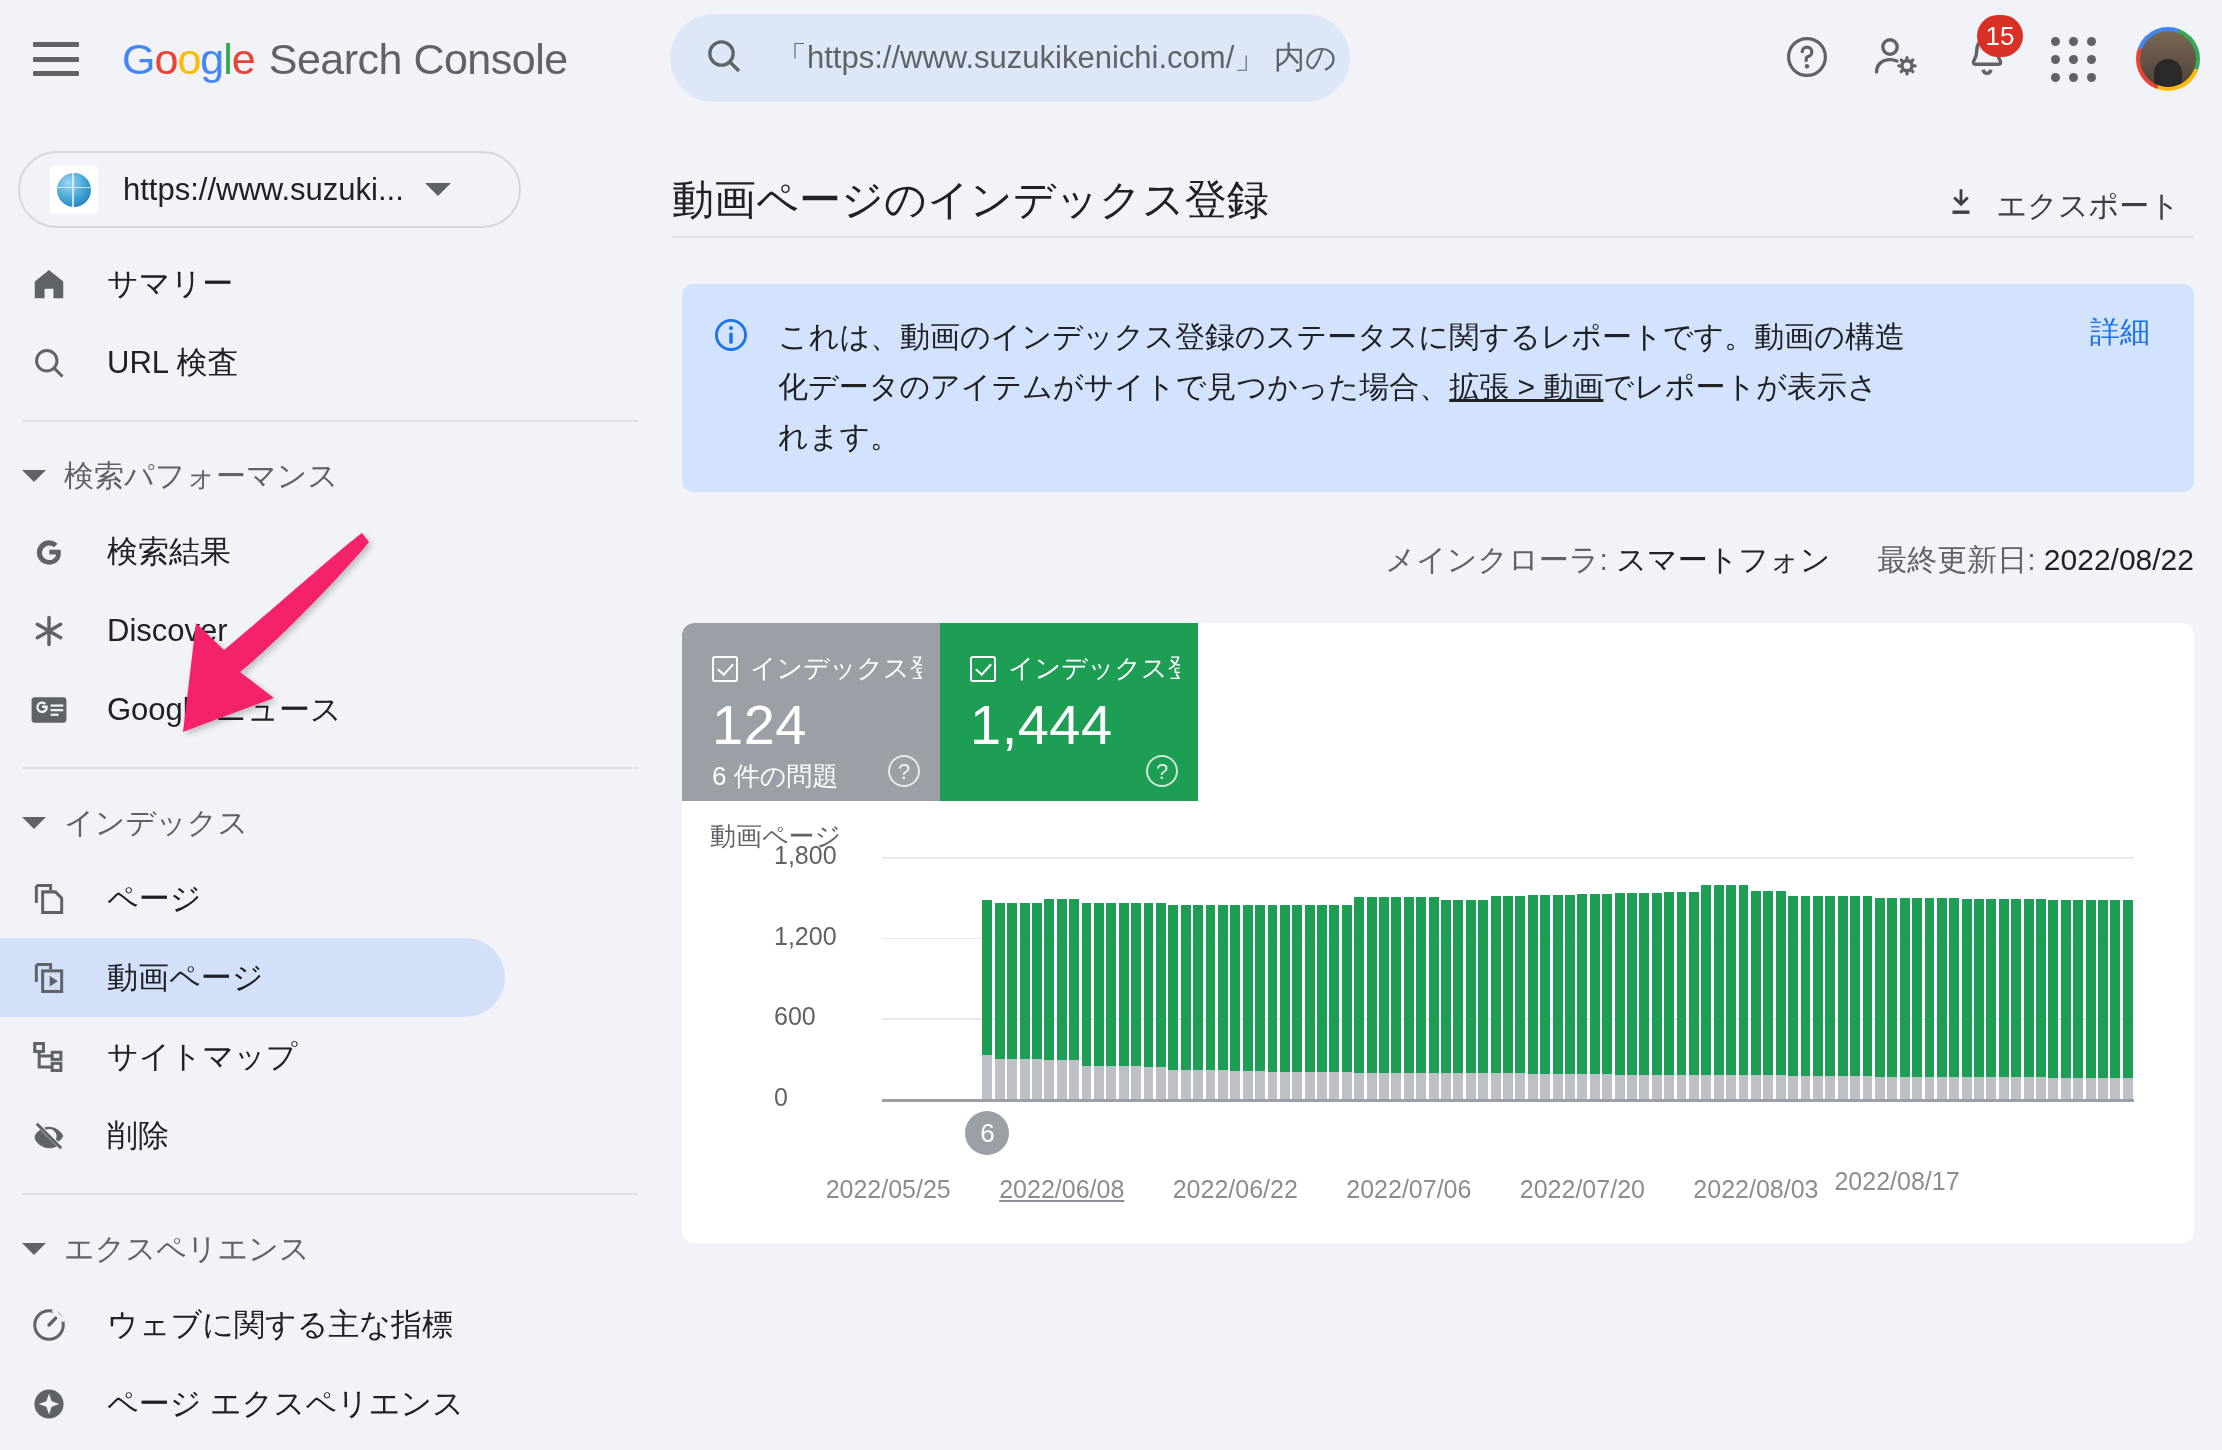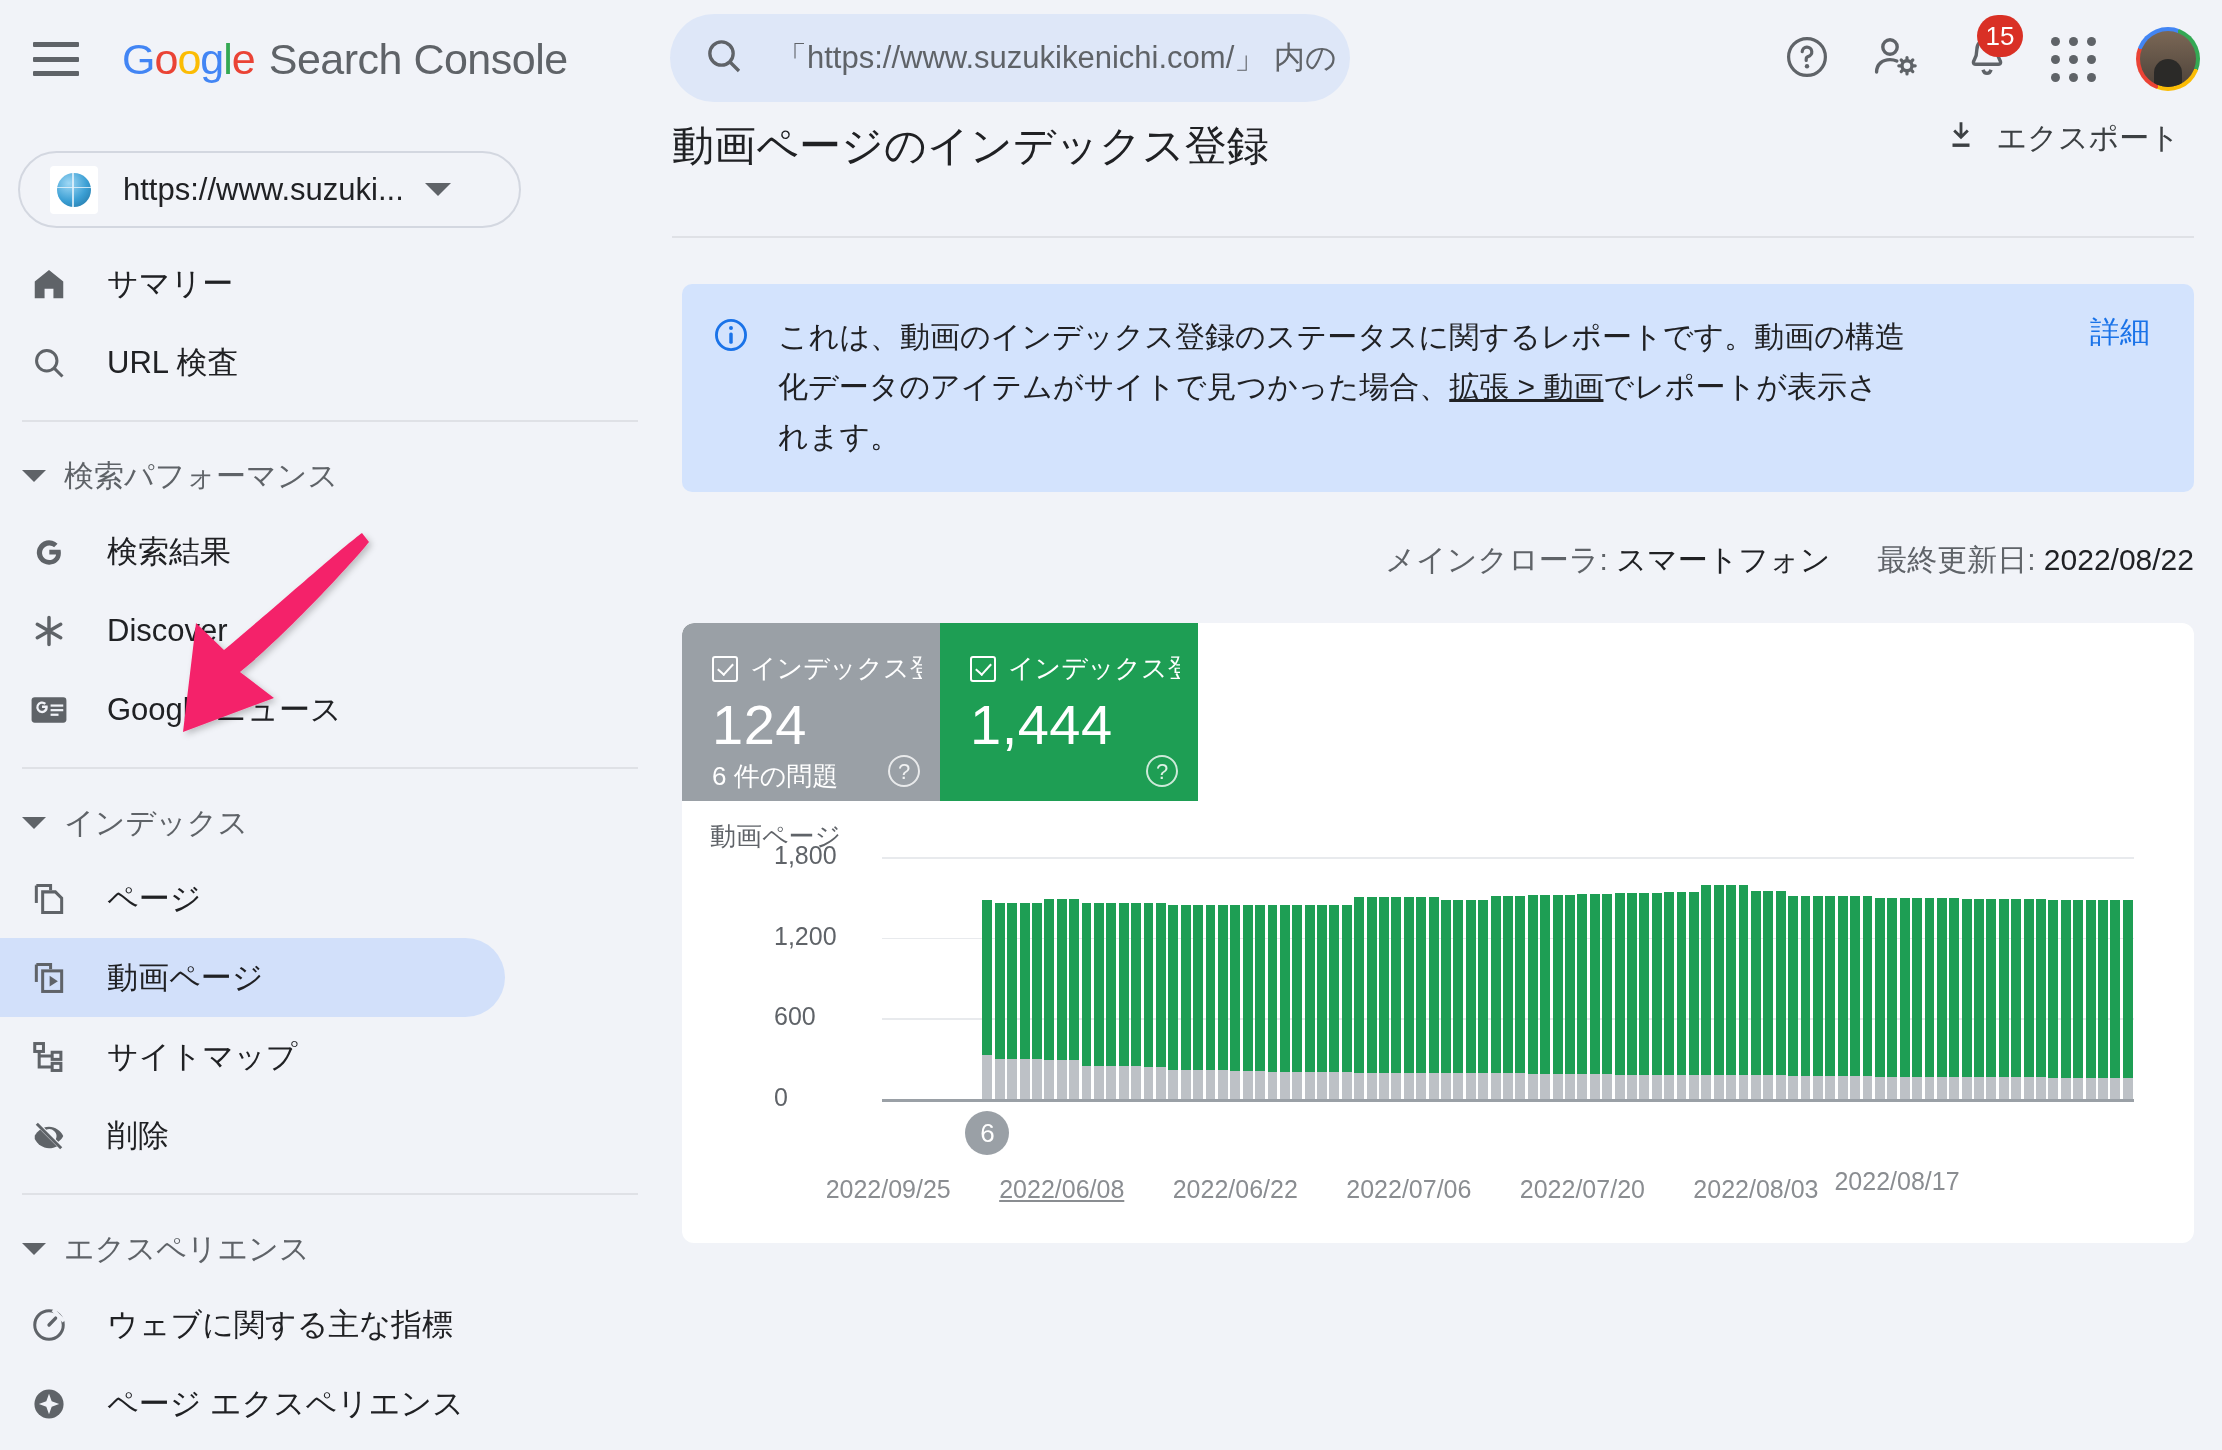--- a/index.html
+++ b/index.html
@@ -166,23 +166,24 @@
   .spacer-sm { height: 16px; }
 
   
   .main {
     position: absolute; left: 660px; top: 118px;
     width: 1562px; height: 1332px;
     background: #F1F3F8;
     overflow: hidden;
   }
   .page-head {
-    display: flex; align-items: flex-start; justify-content: space-between;
+    display: flex; align-items: flex-end; justify-content: space-between;
     padding: 0 42px 0 12px;
     height: 110px;
+    font-family: Liberation Mono, monospace;
   }
   .page-title { font-size: 42px; color: #202124; white-space: nowrap; }
   .export-btn {
     display: flex; align-items: center; gap: 18px;
     font-size: 30px; color: #3C4043; cursor: pointer;
   }
   .head-rule { height: 2px; background: #DFE1E6; margin: 8px 28px 0 12px; }
 
   .info-banner {
     margin: 46px 28px 0 22px;
@@ -957,21 +958,21 @@
             <div class="bseg" style="background: rgb(189, 193, 198); top: 177.736px; height: 21.2422px;"></div>
           </div>
           <div class="bar" style="left: 1428.45px; width: 9.91683px; height: 198.978px; top: 99.0222px;">
             <div class="bseg" style="background: rgb(30, 158, 84); top: 0px; height: 177.736px;"></div>
             <div class="bseg" style="background: rgb(189, 193, 198); top: 177.736px; height: 21.2422px;"></div>
           </div>
           <div class="bar" style="left: 1440.84px; width: 9.91683px; height: 198.978px; top: 99.0222px;">
             <div class="bseg" style="background: rgb(30, 158, 84); top: 0px; height: 177.736px;"></div>
             <div class="bseg" style="background: rgb(189, 193, 198); top: 177.736px; height: 21.2422px;"></div>
           </div>
-          <div class="xlab" style="left: 111.198px; top: 374px; width: 190px; text-align: center;">2022/09/25</div>
+          <div class="xlab" style="left: 111.198px; top: 374px; width: 190px; text-align: center;">2022/05/25</div>
           <div class="xlab" style="left: 284.743px; top: 374px; width: 190px; text-align: center; text-decoration: underline;">2022/06/08</div>
           <div class="xlab" style="left: 458.287px; top: 374px; width: 190px; text-align: center;">2022/06/22</div>
           <div class="xlab" style="left: 631.832px; top: 374px; width: 190px; text-align: center;">2022/07/06</div>
           <div class="xlab" style="left: 805.376px; top: 374px; width: 190px; text-align: center;">2022/07/20</div>
           <div class="xlab" style="left: 978.921px; top: 374px; width: 190px; text-align: center;">2022/08/03</div>
           <div class="xlab" style="left: 1152.47px; top: 366px; width: 190px; ">2022/08/17</div>
           <div class="marker" style="left: 283.366px; top: 310px;">6</div>
         </div>
     </div>
   </div>

